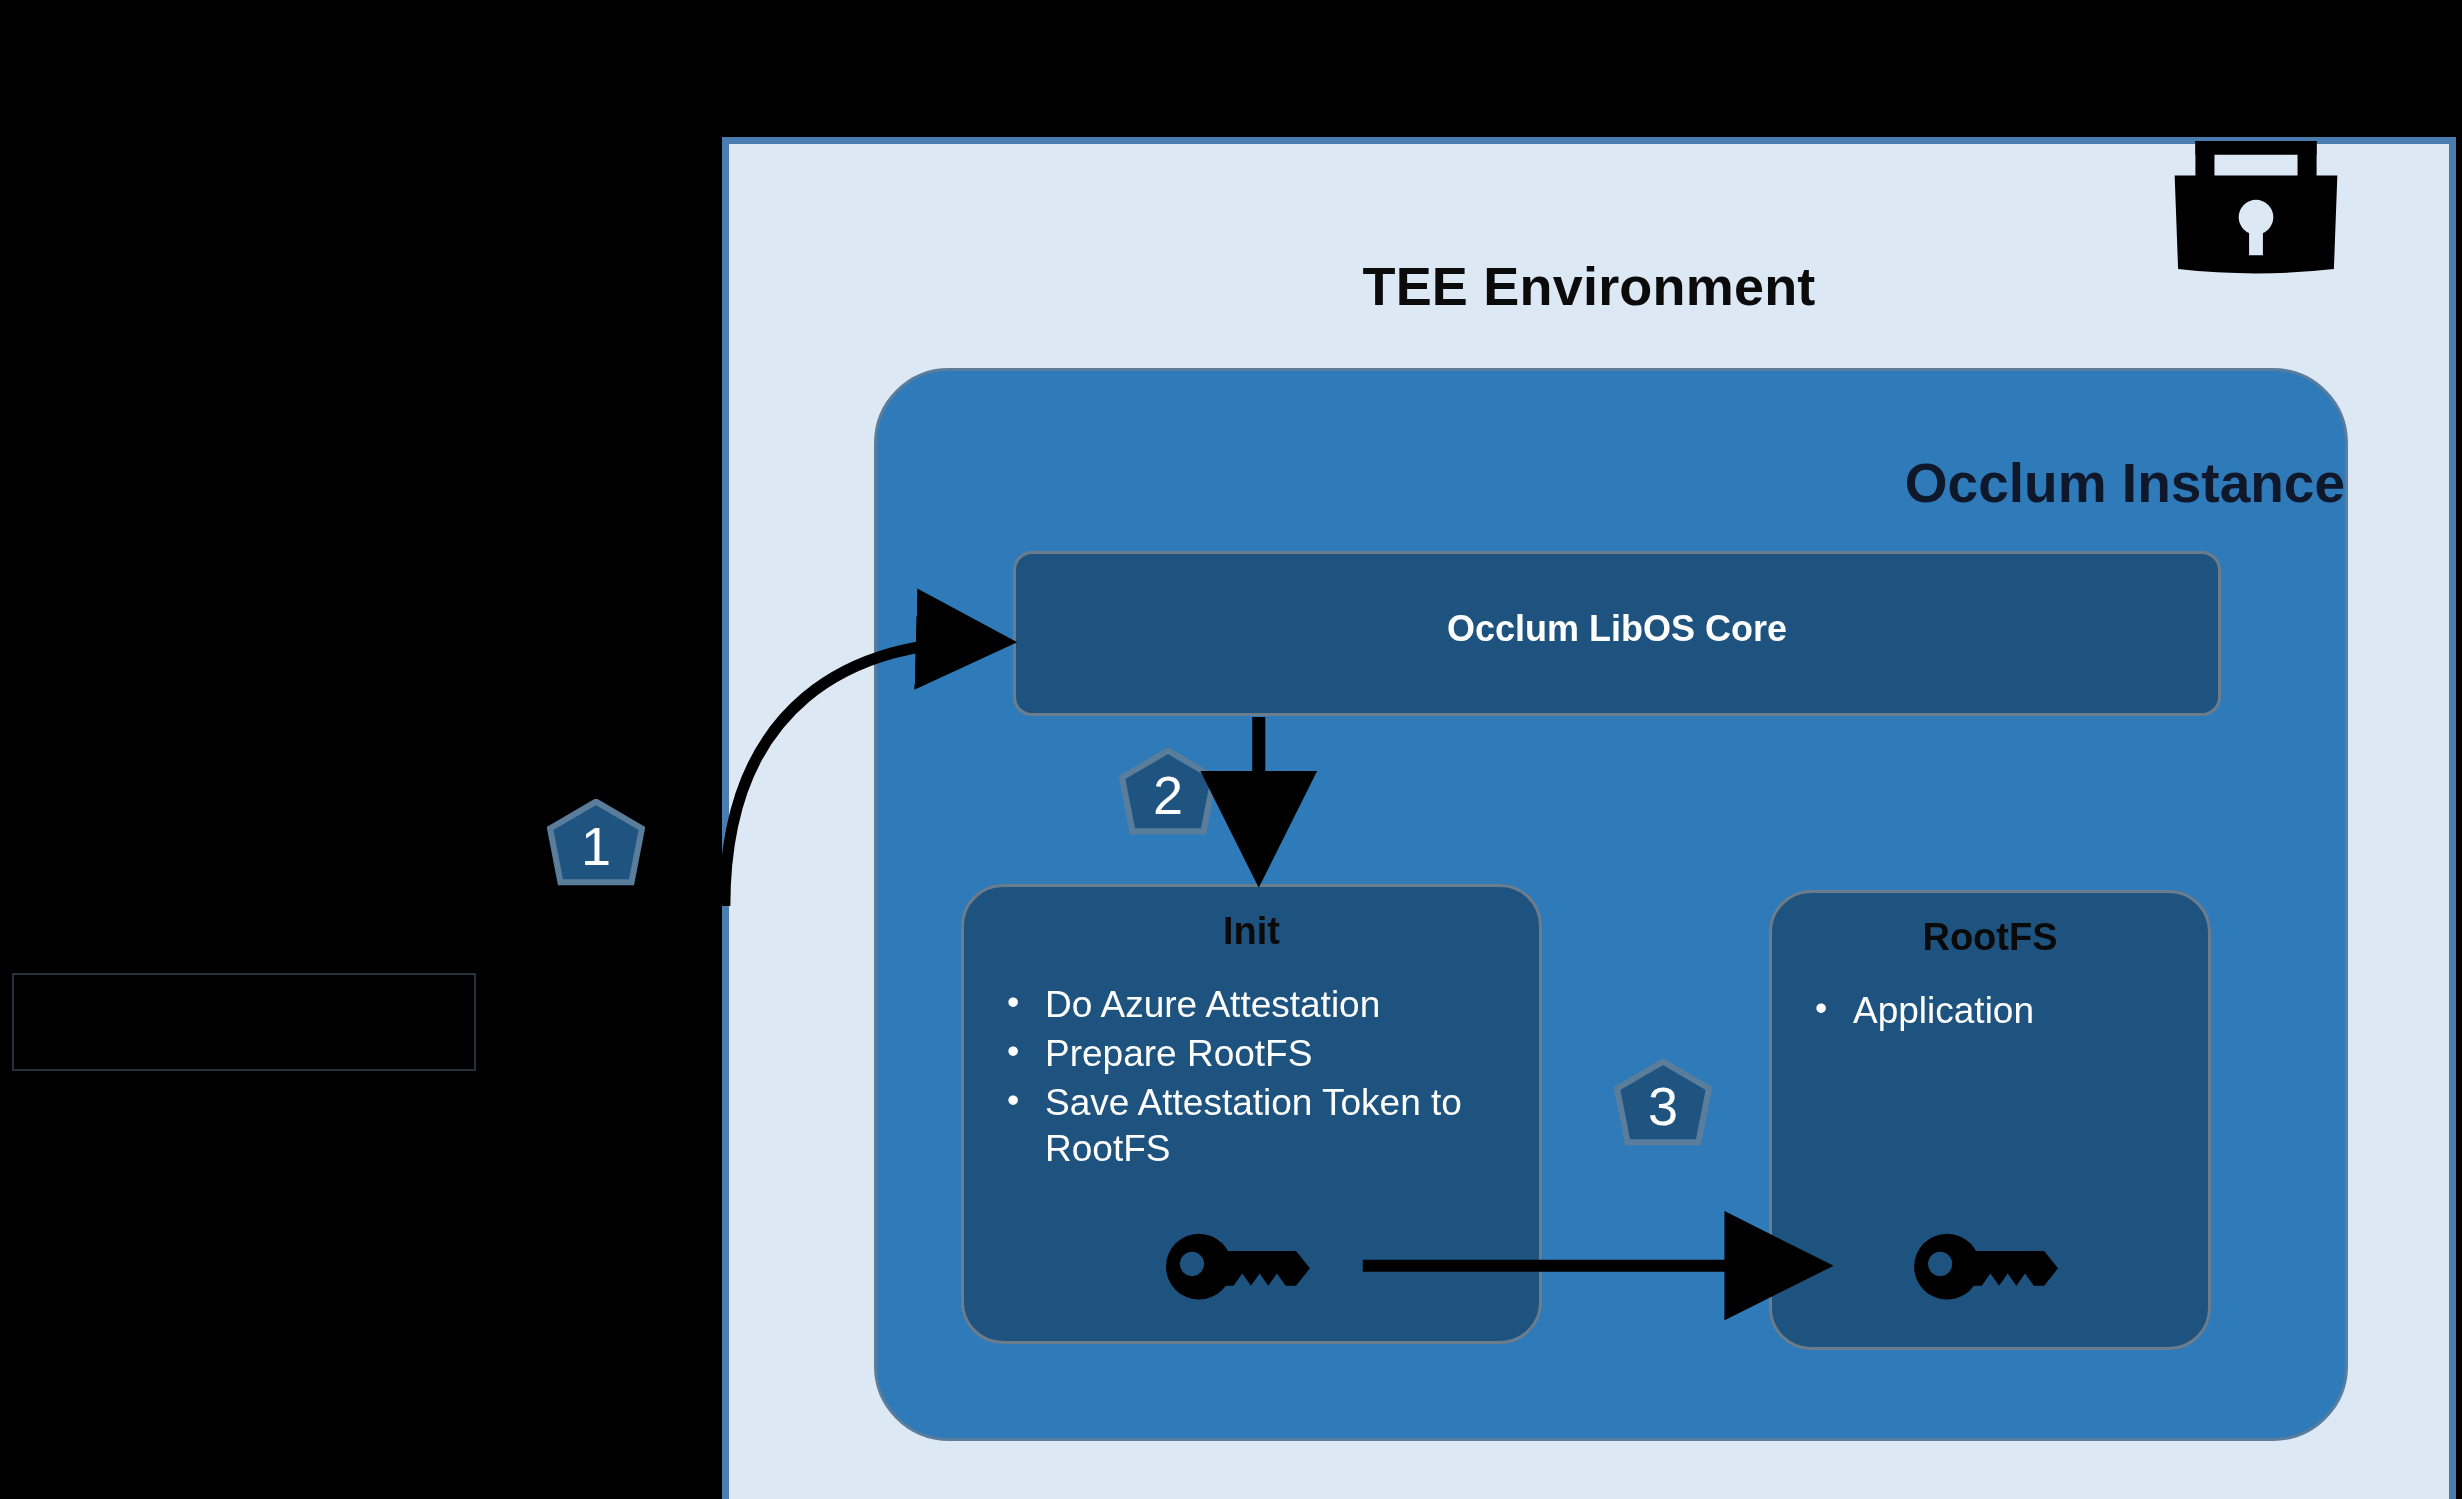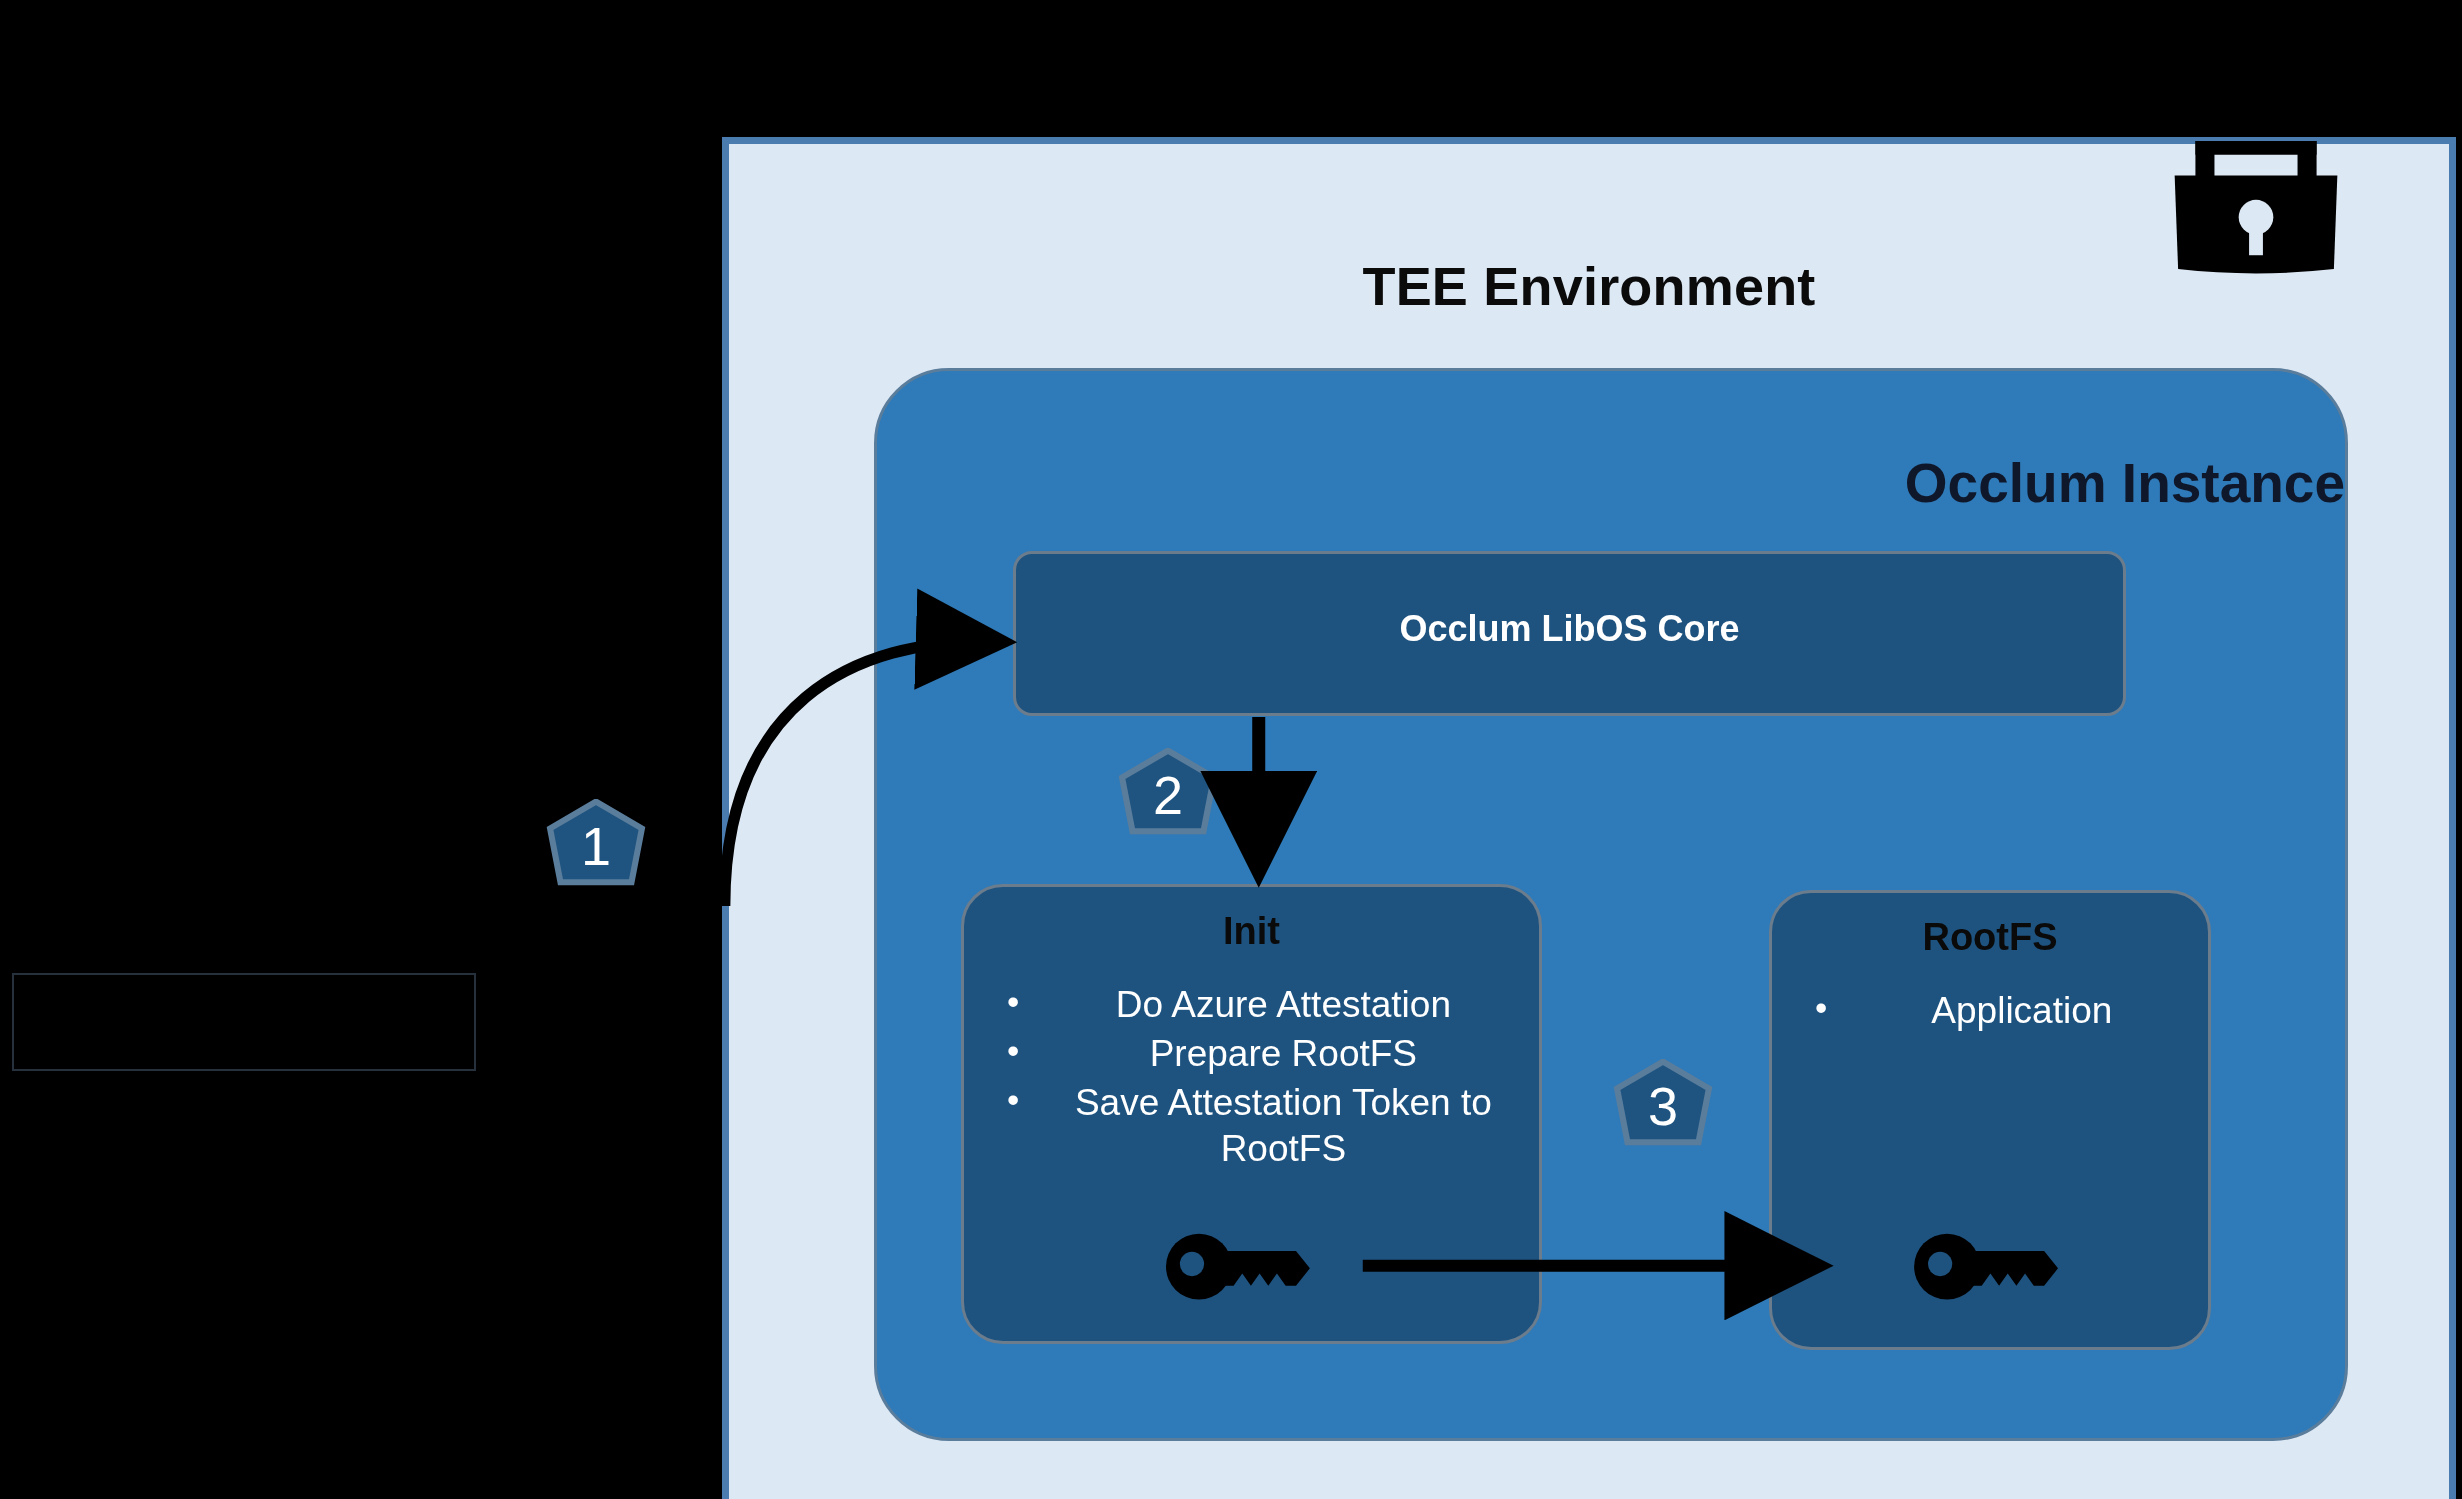--- a/index.html
+++ b/index.html
@@ -36,38 +36,38 @@
   .occlum-title{
     position:absolute;left:0;right:0;top:80px;text-align:right;
     font-size:55px;font-weight:bold;color:#0f172a;
   }
 
   
   .panel{
     position:absolute;background:#1e5380;border:3.5px solid #6b7c8c;
     box-sizing:border-box;
   }
-  .libos{left:1013px;top:512px;width:1113px;height:165px;border-radius:19px;}
+  .libos{left:1013px;top:512px;width:1208px;height:165px;border-radius:19px;}
   .libos-label{
     position:absolute;left:0;right:0;top:54px;text-align:center;
     font-size:36px;font-weight:bold;color:#ffffff;
   }
 
   .init{left:961px;top:845px;width:581px;height:460px;border-radius:42px;}
   .rootfs{left:1769px;top:851px;width:442px;height:460px;border-radius:42px;}
 
   .panel-title{
     position:absolute;left:0;right:0;top:22.5px;text-align:center;
     font-size:38px;font-weight:bold;color:#0a0a0a;
   }
   .bullets{
     position:absolute;left:31px;right:17.3px;top:95px;
     font-size:37px;color:#ffffff;line-height:1.23;
   }
-  .bullets li{margin-bottom:3.5px;text-align:center;}
+  .bullets li{margin-bottom:3.5px;}
   ul.bullets{list-style:none;margin:0;padding:0;}
   ul.bullets>li{position:relative;padding-left:50px;}
   ul.bullets>li:before{
     content:"\2022";position:absolute;left:12px;top:-1.7px;font-size:35px;color:#fff;
   }
 
   
   .badge{
     position:absolute;width:104px;height:97px;
     display:flex;align-items:center;justify-content:center;

